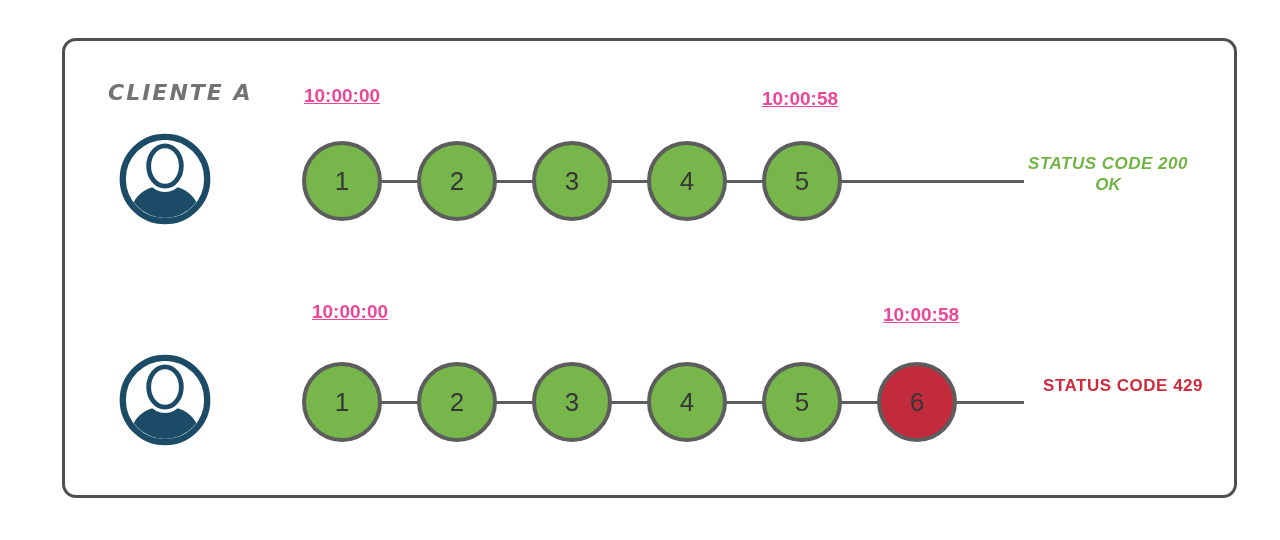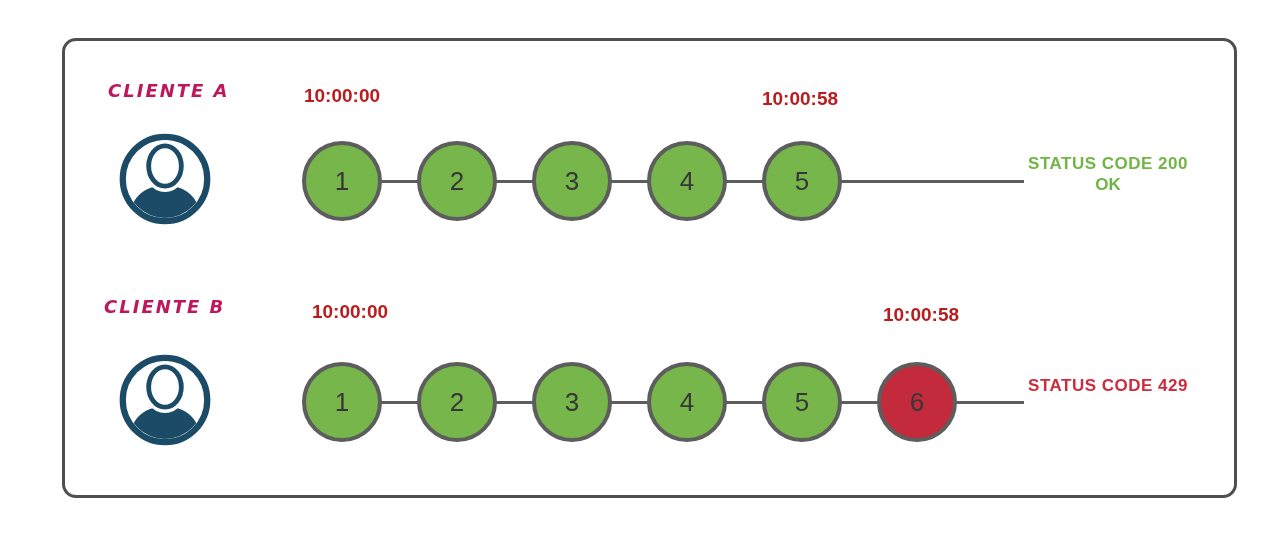--- a/index.html
+++ b/index.html
@@ -27,36 +27,37 @@
     box-sizing: border-box;
     background: #ffffff;
   }
   .row { position: absolute; inset: 0; pointer-events: none; }
 
   .client-label {
     position: absolute;
     font-family: "DejaVu Sans", sans-serif;
     font-style: italic;
     font-weight: bold;
-    font-size: 18px;
+    font-size: 22px;
     letter-spacing: 2px;
-    color: #be185d;
+    color: #737373;
     white-space: nowrap;
   }
   .rA .client-label { left: 108px; top: 80px; }
   .rB .client-label { left: 104px; top: 296px; }
 
   .timestamp {
     position: absolute;
     width: 110px;
     text-align: center;
     font-weight: bold;
     font-size: 19px;
-    color: #b91c1c;
+    color: #ec4899;
     white-space: nowrap;
+    text-decoration: underline;
   }
   .rA .t-start { left: 287px; top: 85px; }
   .rA .t-end   { left: 745px; top: 88px; }
   .rB .t-start { left: 295px; top: 301px; }
   .rB .t-end   { left: 866px; top: 304px; }
 
   .avatar {
     position: absolute;
     width: 96px;
     height: 96px;
@@ -104,22 +105,22 @@
     width: 190px;
     text-align: center;
     font-weight: bold;
     line-height: 21px;
     white-space: nowrap;
   }
   .rA .status { top: 153px; }
   .rB .status { top: 375px; }
   .status .line1 { font-size: 17px; letter-spacing: 0.5px; }
   .status .line2 { font-size: 17px; }
-  .status.status-ok      { color: var(--status-ok, #71b544); }
-  .status.status-blocked { color: var(--status-blocked, #ce2b3c); }
+  .status.status-ok      { color: var(--status-ok, #71b544); font-style: italic; }
+  .status.status-blocked { color: var(--status-blocked, #ce2b3c); text-align: right; }
 </style>
 </head>
 <body>
 
 <div id="canvas">
   <div class="frame"></div>
 
   <div class="row rA">
     <div class="client-label">CLIENTE A</div>
     <div class="timestamp t-start">10:00:00</div>
@@ -150,21 +151,20 @@
         <div class="circle ok" style="left: 460px;">5</div>
       </div>
 
     <div class="status status-ok">
       <div class="line1">STATUS CODE 200</div>
       <div class="line2">OK</div>
     </div>
   </div>
 
   <div class="row rB">
-    <div class="client-label">CLIENTE B</div>
     <div class="timestamp t-start">10:00:00</div>
     <div class="timestamp t-end">10:00:58</div>
 
     <div class="avatar">
       <svg viewBox="0 0 100 100" width="96" height="96" aria-hidden="true">
         <defs>
             <clipPath id="clipB">
               <circle cx="50" cy="50" r="40.5"></circle>
             </clipPath>
           </defs>

